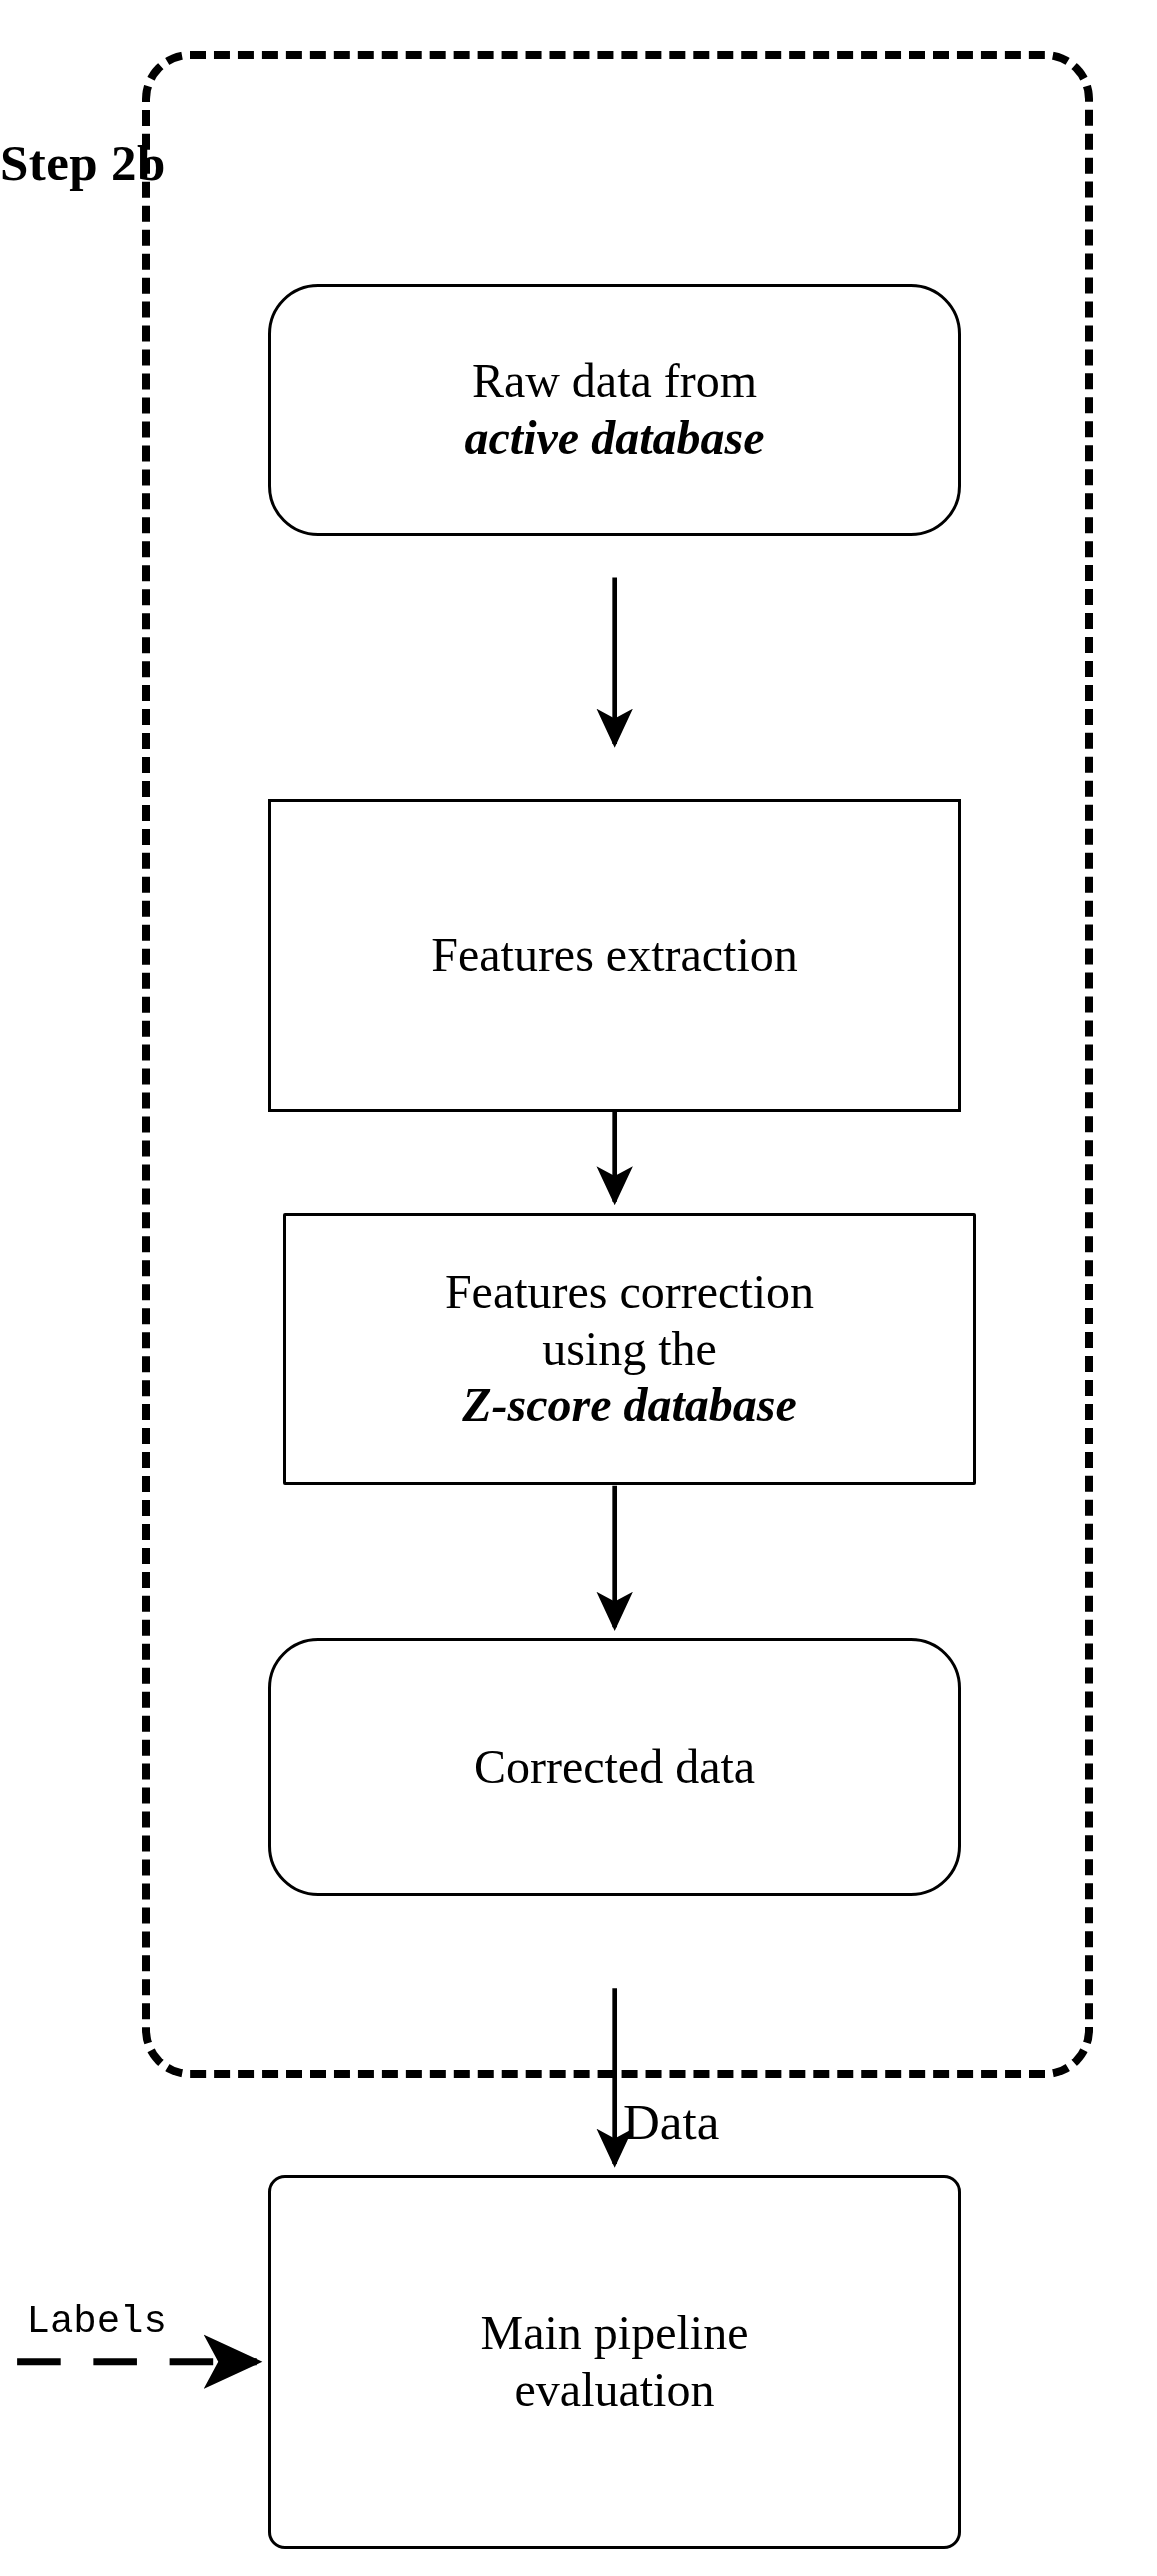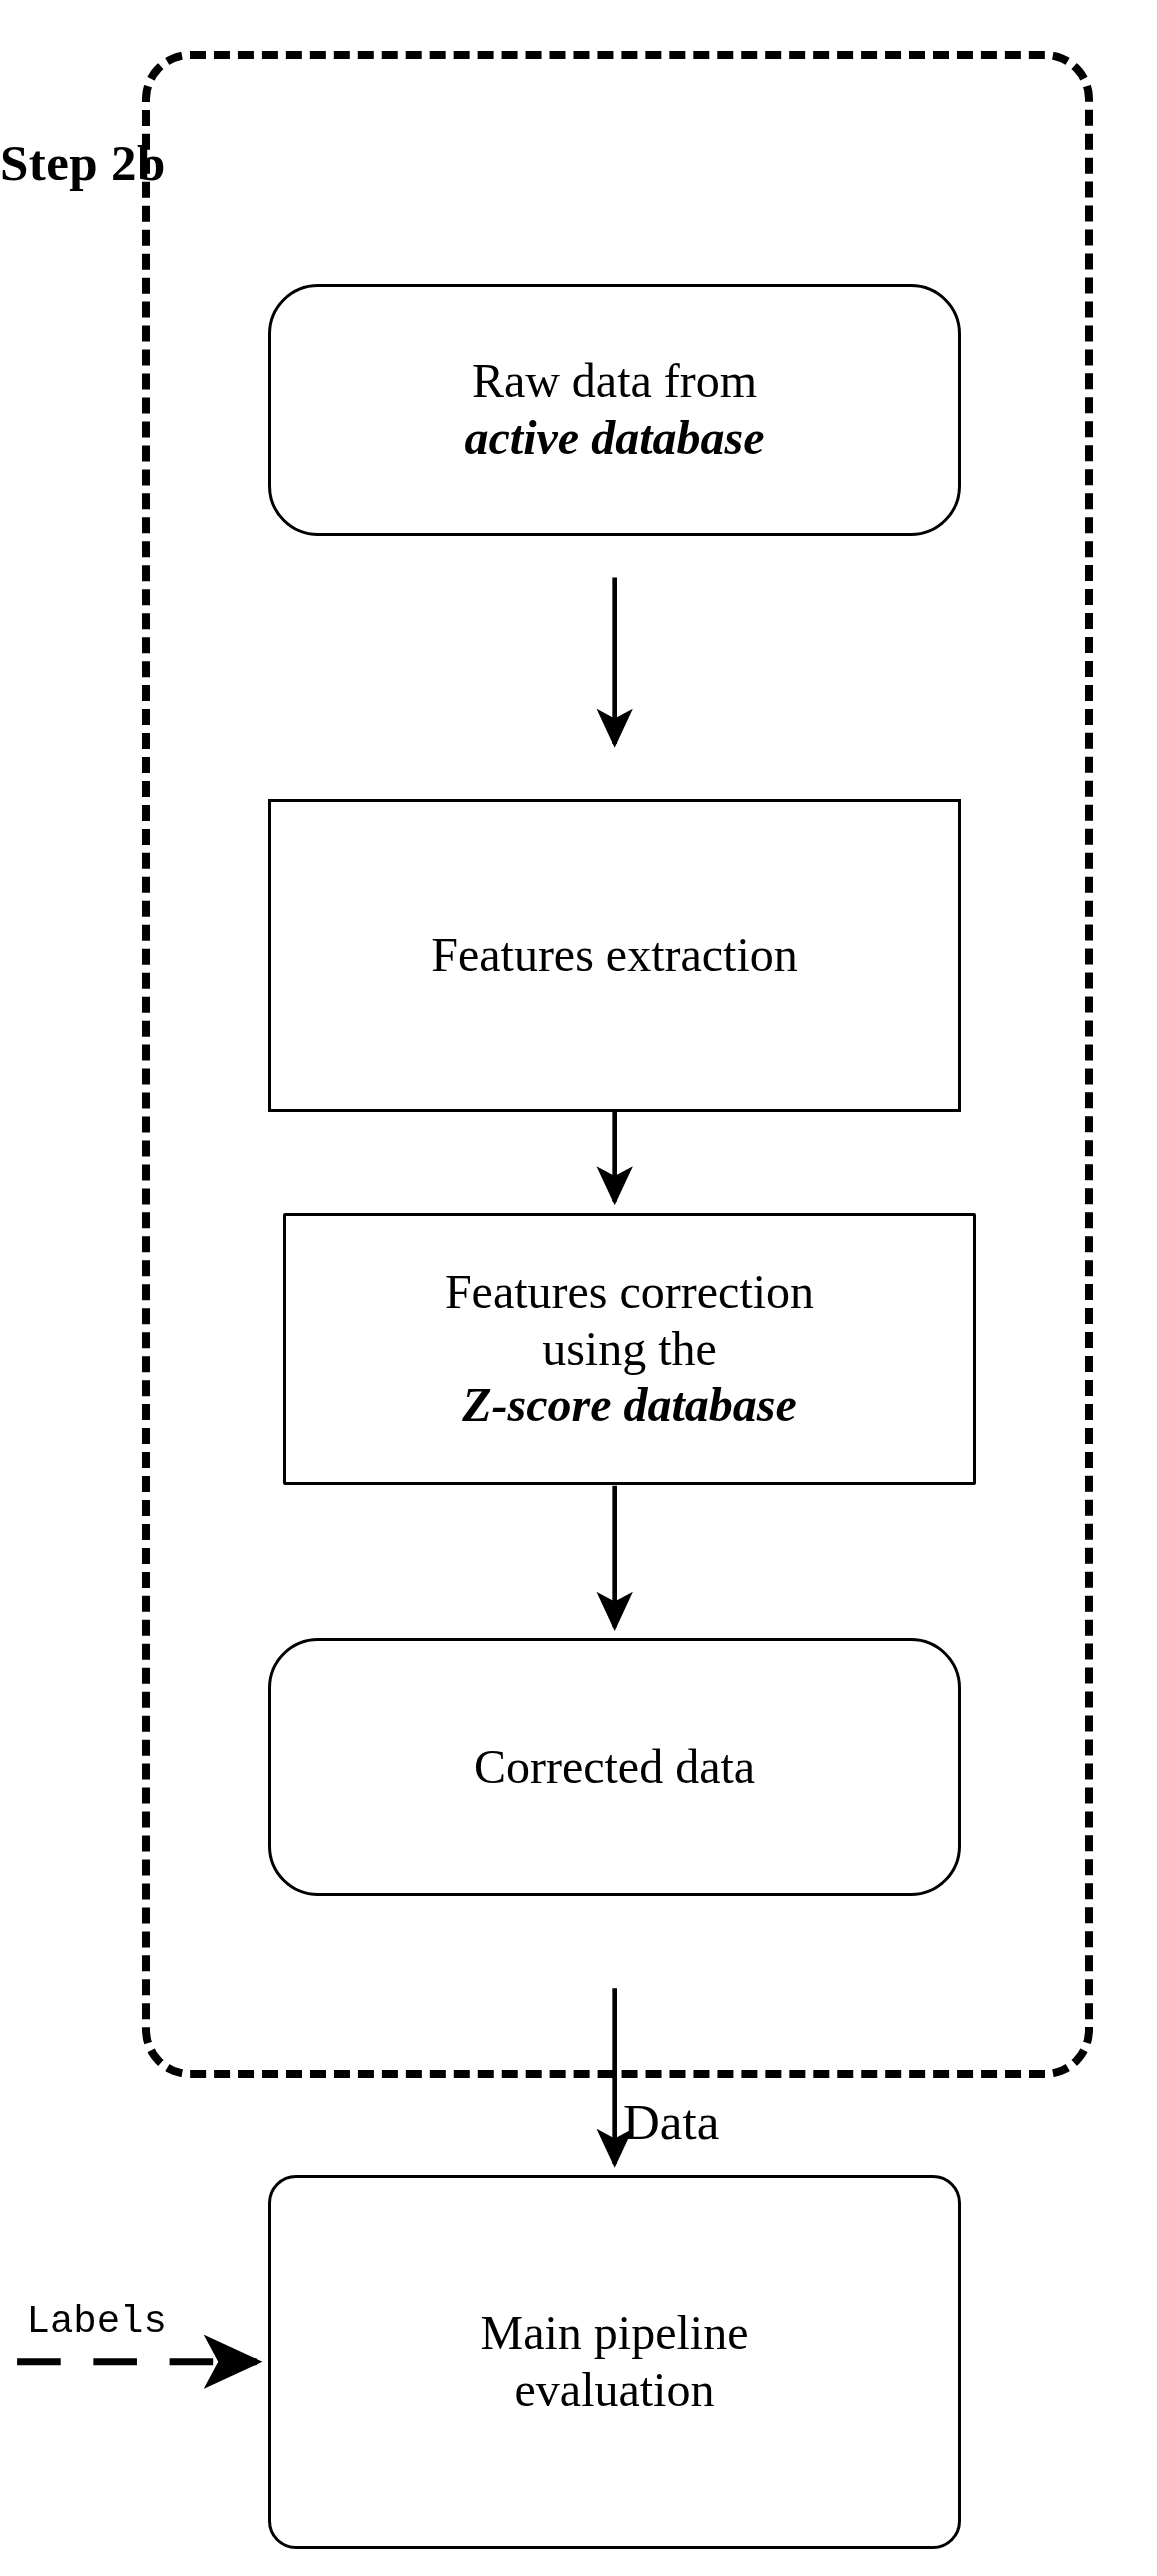--- a/index.html
+++ b/index.html
@@ -32,21 +32,21 @@
   #node-features-correction{
     left:268px;top:1213px;width:693px;height:272px;
     border:3.9px solid #000;border-radius:2px;font-size:48px;margin-left:15px;
   }
   #node-corrected-data{
     left:268px;top:1638px;width:693px;height:258px;
     border:3.9px solid #000;border-radius:50px;font-size:48px;
   }
   #node-main-pipeline{
     left:268px;top:2175px;width:693px;height:374px;
-    border:3.9px solid #000;border-radius:28px;font-size:48px;
+    border:3.9px solid #000;border-radius:17px;font-size:48px;
   }
 
   
   #group-step2b{
     position:absolute;left:142px;top:51px;width:951px;height:2027px;
     border:8.6px dashed #000;border-radius:48px;
     box-sizing:border-box;background:transparent;
   }
 
   

